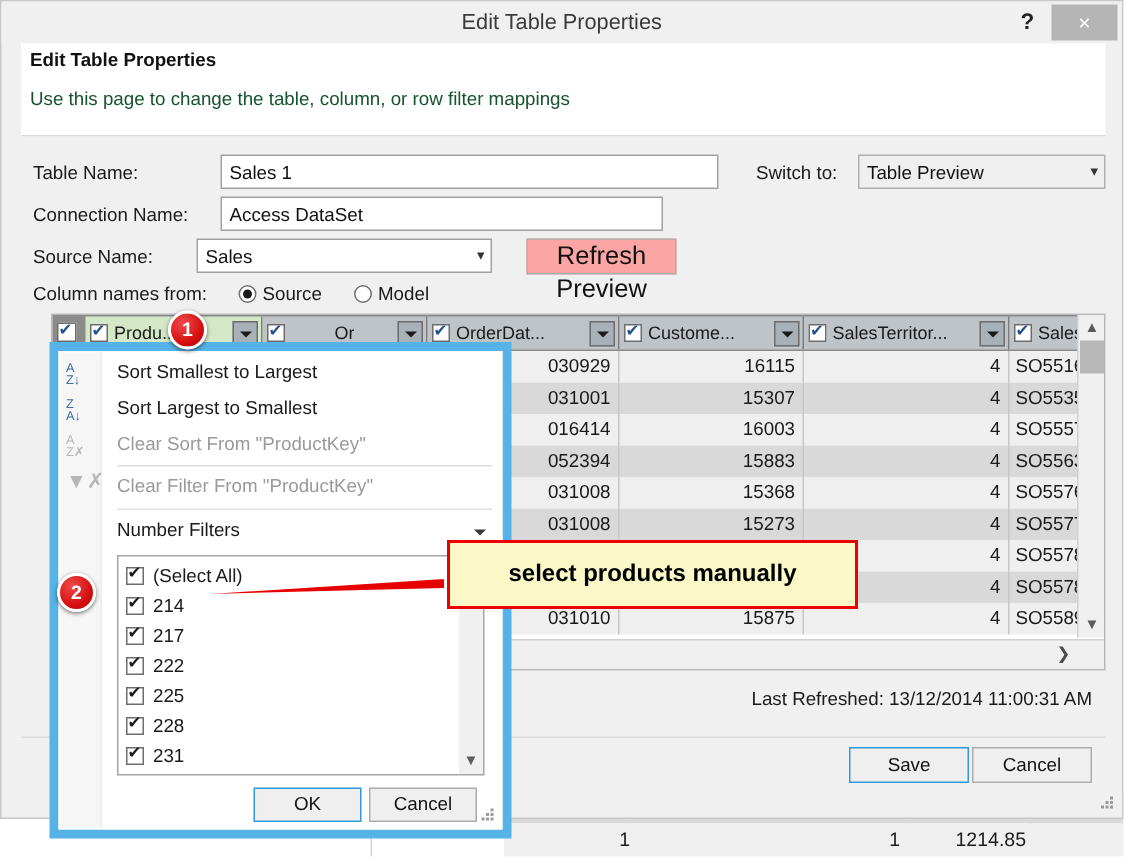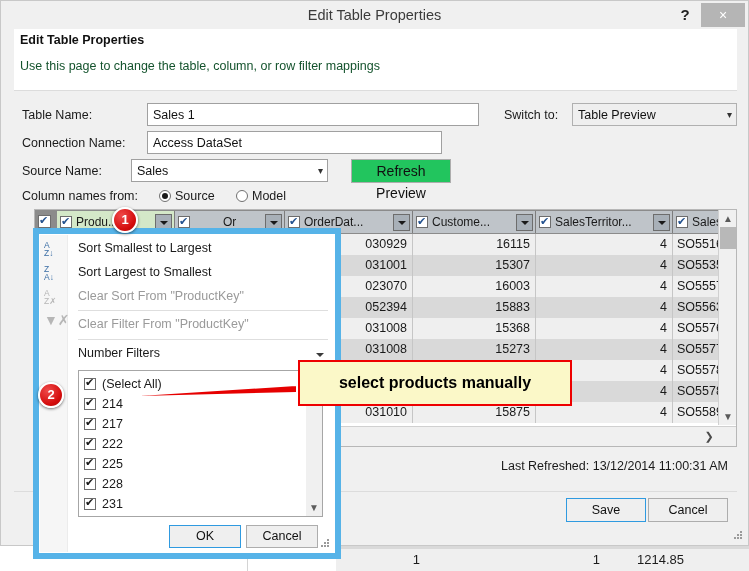--- a/index.html
+++ b/index.html
@@ -69,22 +69,22 @@
   .combobox {
     position: absolute; background: #ffffff; border: 1px solid #a0a0a0;
     font-size: 12.5px; color: #111; padding: 2px 5px; line-height: 18px;
   }
   .combobox.gray { background: #efefef; border: 1px solid #b0b0b0; }
   .combo-arrow {
     position: absolute; right: 4px; top: 50%; transform: translateY(-50%);
     font-size: 10px; color: #333;
   }
   .btn {
-    position: absolute; background: #22c55e; border: 1px solid #adadad;
-    font-size: 14px; color: #111; text-align: center; cursor: default;
+    position: absolute; background: #fca5a5; border: 1px solid #adadad;
+    font-size: 17px; color: #111; text-align: center; cursor: default;
   }
   .radio-wrap { position: absolute; font-size: 12.5px; color: #1a1a1a; }
   .radio {
     display: inline-block; width: 12px; height: 12px; border-radius: 50%;
     border: 1px solid #707070; background: #fff; vertical-align: -2px;
     margin-right: 4px; position: relative;
   }
   .radio.checked::after {
     content: ""; position: absolute; left: 2px; top: 2px;
     width: 6px; height: 6px; border-radius: 50%; background: #1a1a1a;
@@ -392,21 +392,21 @@
           <div class="gcell" style="left:501px;width:137px;">4</div>
           <div class="gcell left" style="left:638px;width:63px;border-right:none;">SO55161</div>
         </div>
         <div class="grow even" style="top:45px;">
           <div class="gcell" style="left:250px;width:128px;">031001</div>
           <div class="gcell" style="left:378px;width:123px;">15307</div>
           <div class="gcell" style="left:501px;width:137px;">4</div>
           <div class="gcell left" style="left:638px;width:63px;border-right:none;">SO55352</div>
         </div>
         <div class="grow odd" style="top:66px;">
-          <div class="gcell" style="left:250px;width:128px;">023070</div>
+          <div class="gcell" style="left:250px;width:128px;">016414</div>
           <div class="gcell" style="left:378px;width:123px;">16003</div>
           <div class="gcell" style="left:501px;width:137px;">4</div>
           <div class="gcell left" style="left:638px;width:63px;border-right:none;">SO55578</div>
         </div>
         <div class="grow even" style="top:87px;">
           <div class="gcell" style="left:250px;width:128px;">052394</div>
           <div class="gcell" style="left:378px;width:123px;">15883</div>
           <div class="gcell" style="left:501px;width:137px;">4</div>
           <div class="gcell left" style="left:638px;width:63px;border-right:none;">SO55635</div>
         </div>

